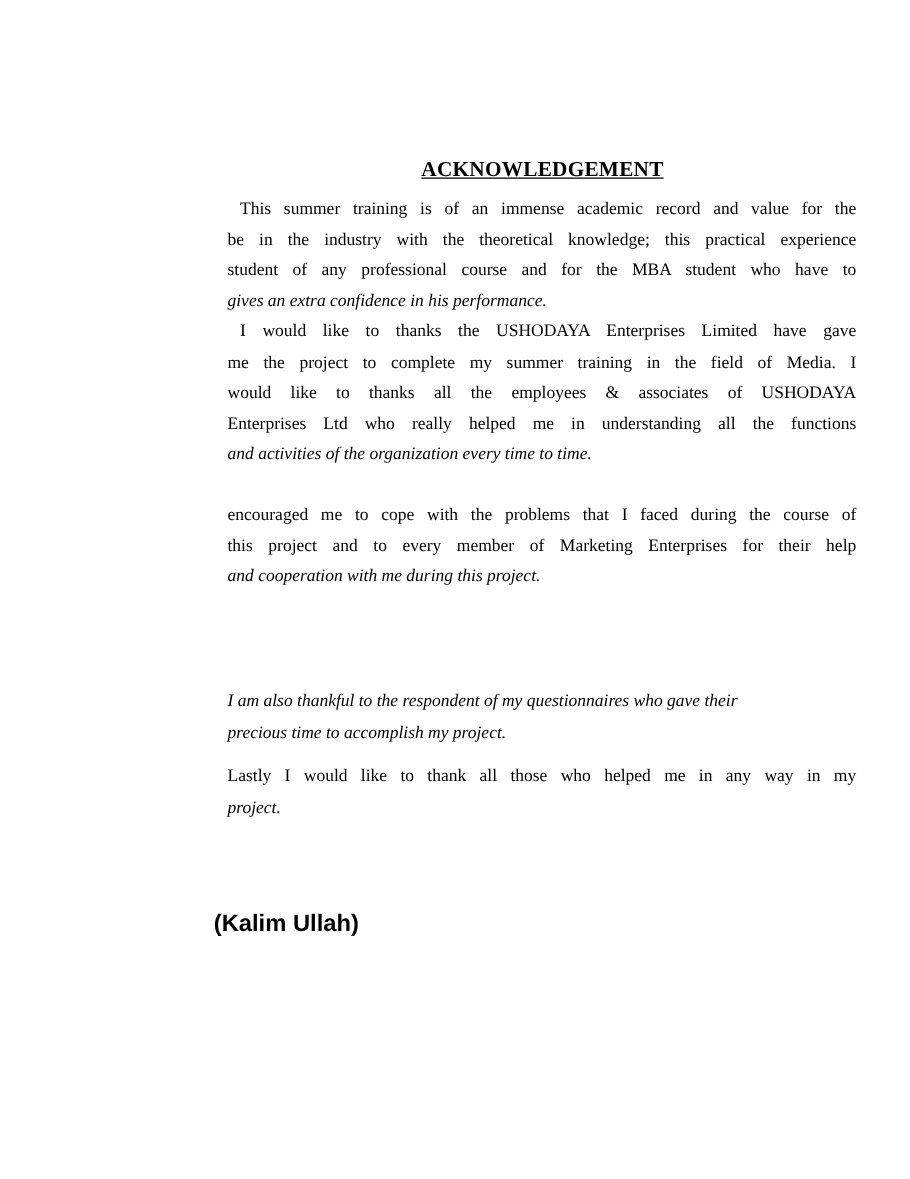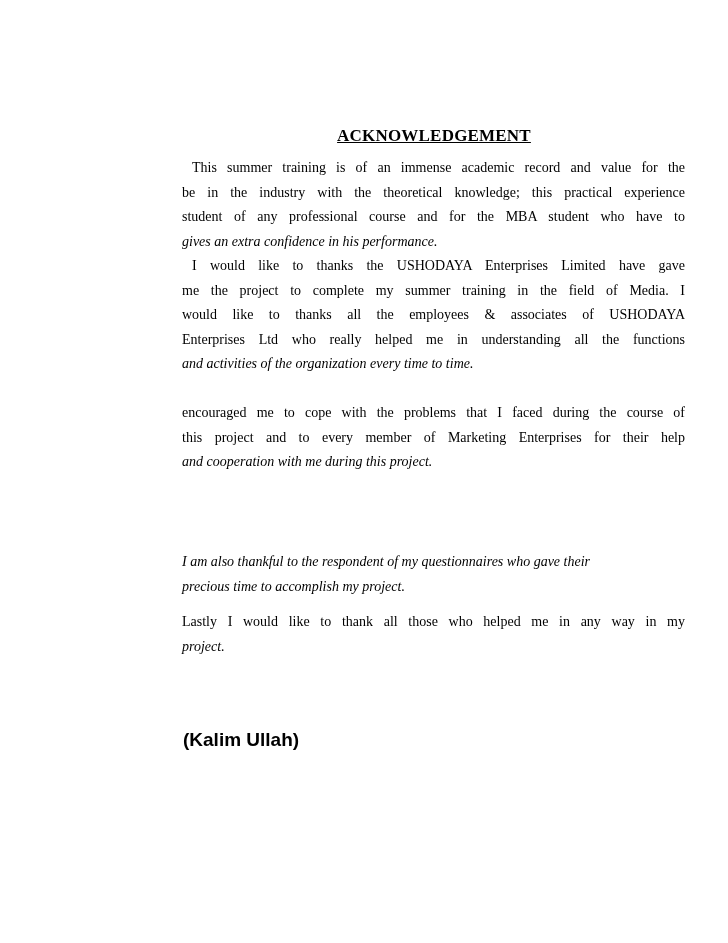--- a/index.html
+++ b/index.html
@@ -11,21 +11,21 @@
   .para { position: absolute; left: 182px; width: 503px; font-size: 14px; line-height: 24.5px;
           text-align: justify; }
   .para .ln { display: block; text-align: justify; text-align-last: justify; white-space: nowrap; }
   .para .ln.last { text-align-last: left; font-style: italic; }
   .para .ln.indent { padding-left: 10px; }
   .p1 { top: 156px; }
   .p2 { top: 254px; }
   .p3 { top: 401px; }
   .p4 { top: 538px; margin-top: 12px; }
   .p5 { top: 610px; }
-  .sig { position: absolute; left: 183px; top: 729px; font-family: "Liberation Sans", sans-serif;
+  .sig { position: absolute; left: 171px; top: 729px; font-family: "Liberation Sans", sans-serif;
          font-weight: bold; font-size: 19px; }
   b { font-weight: normal; }
 </style>
 </head>
 <body>
 
 <div class="page">
   <div class="title">ACKNOWLEDGEMENT</div>
 
   <div class="para p1">

